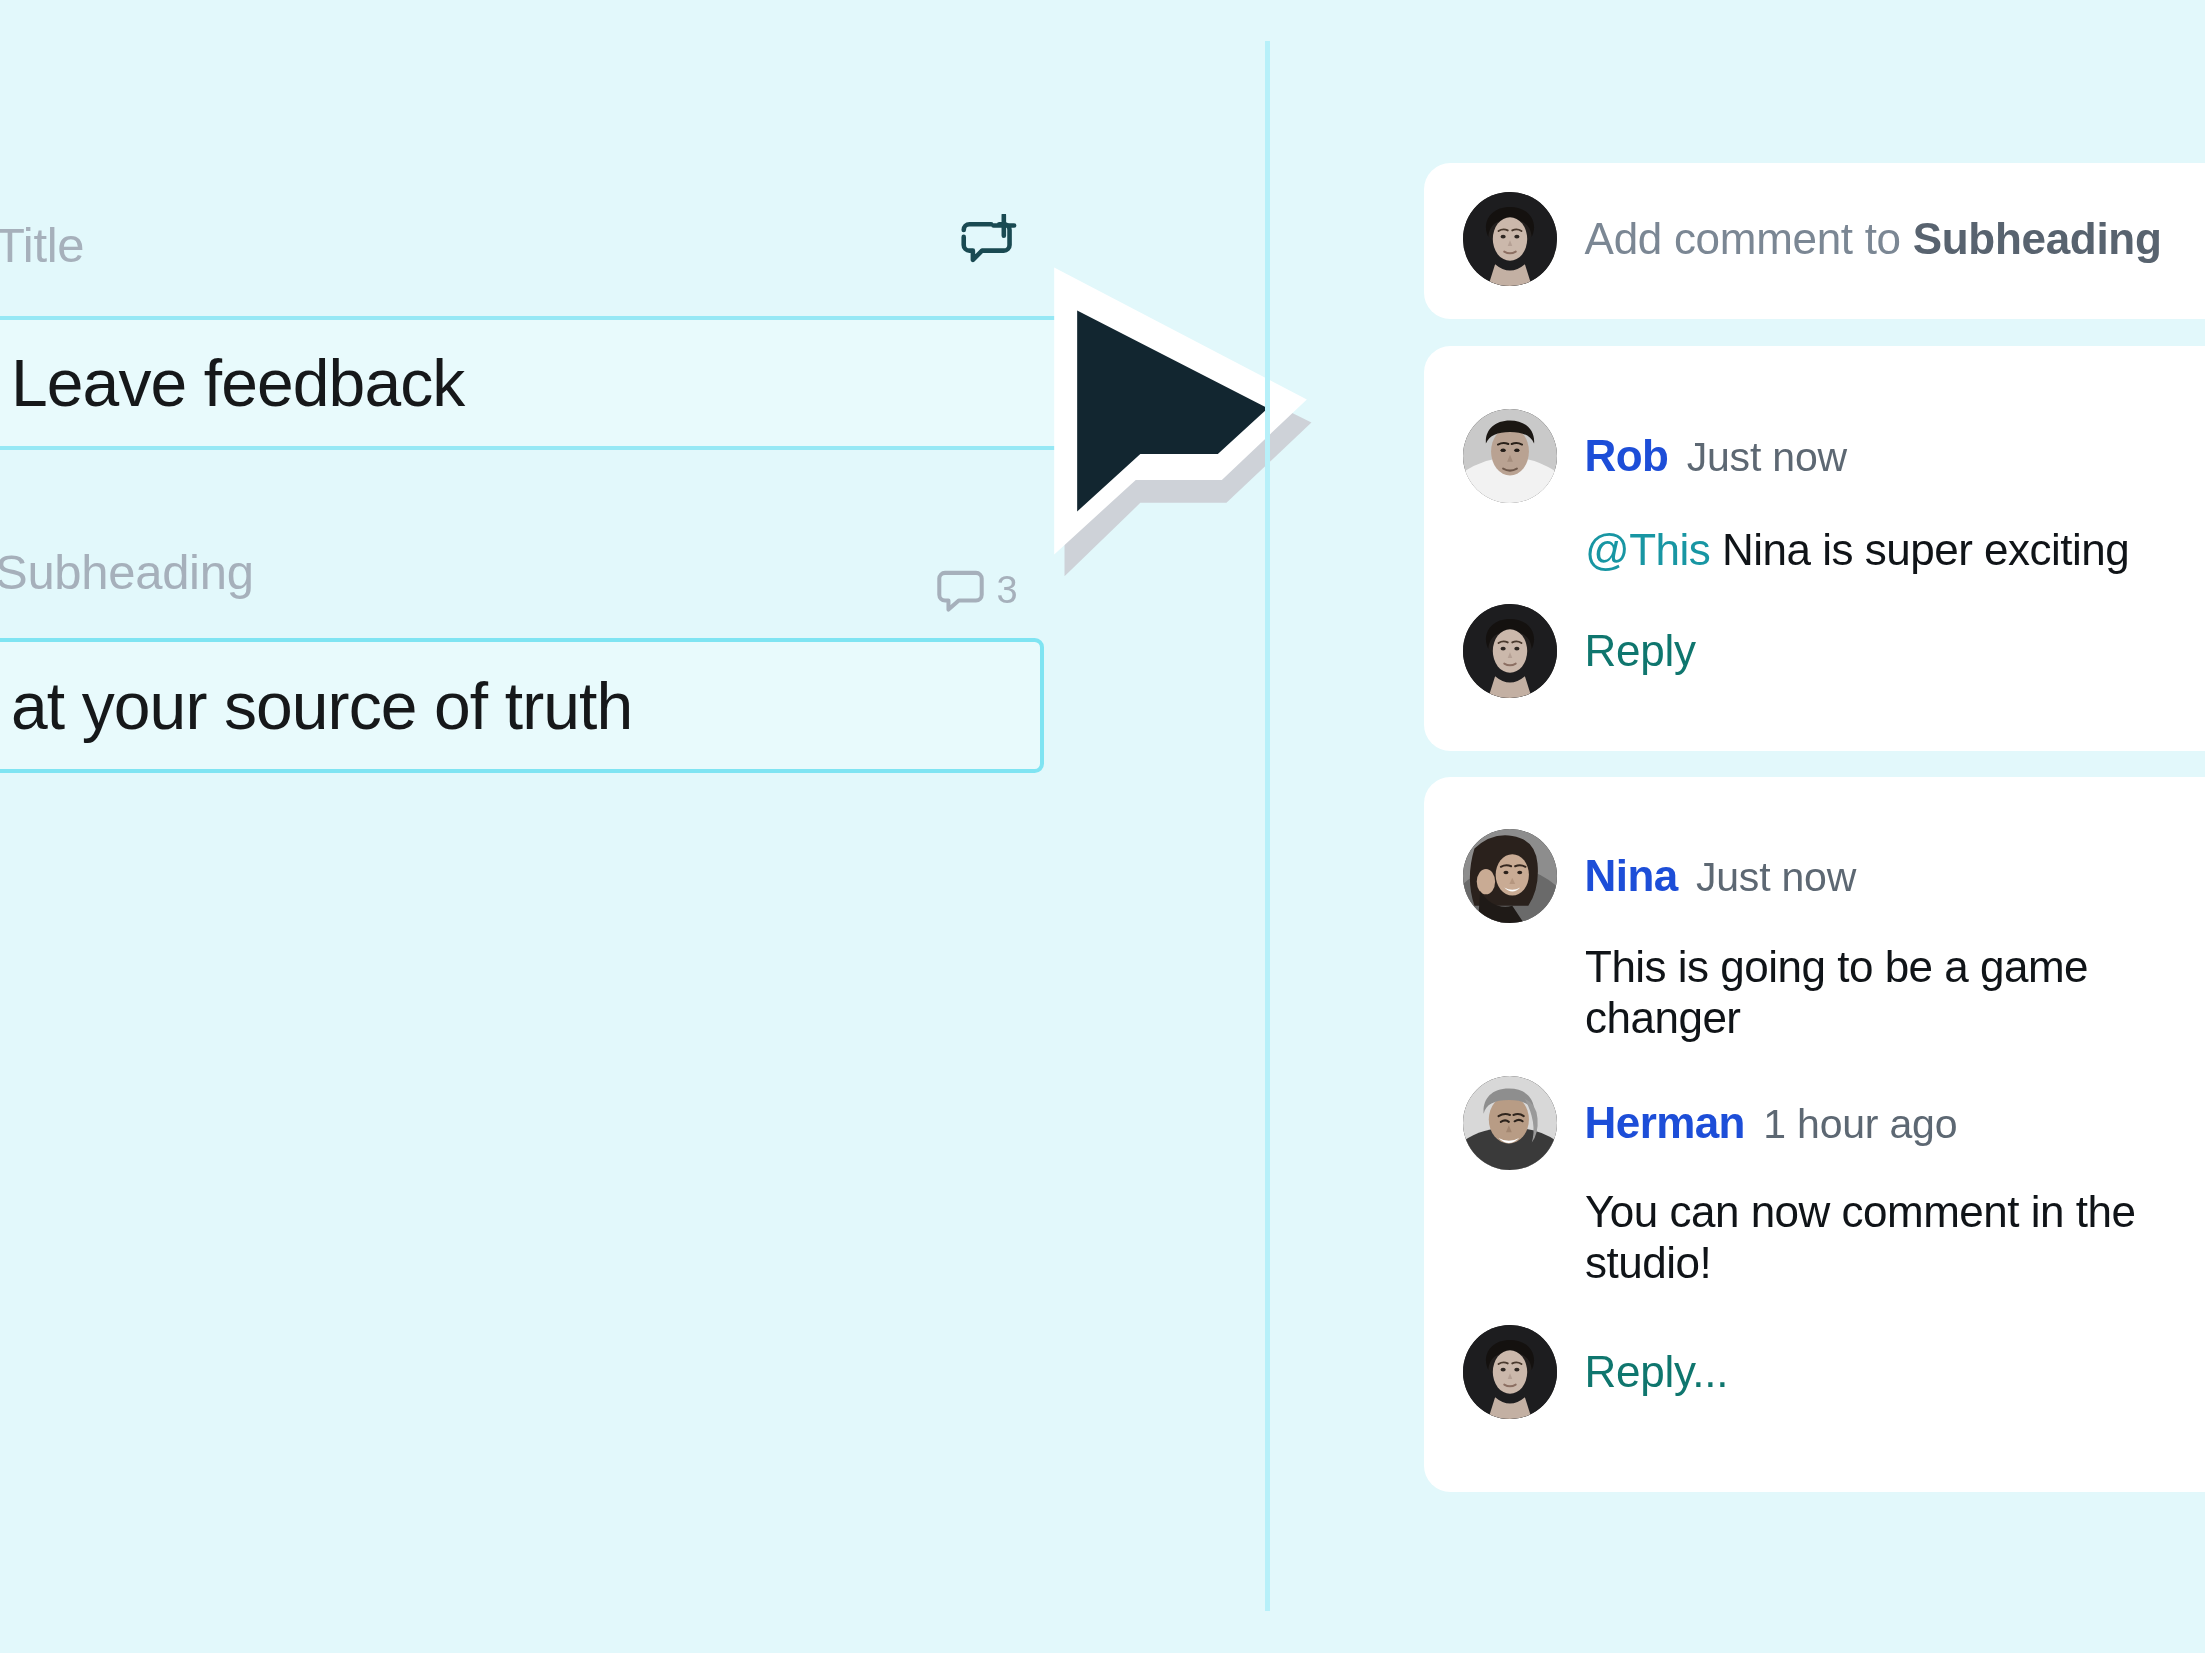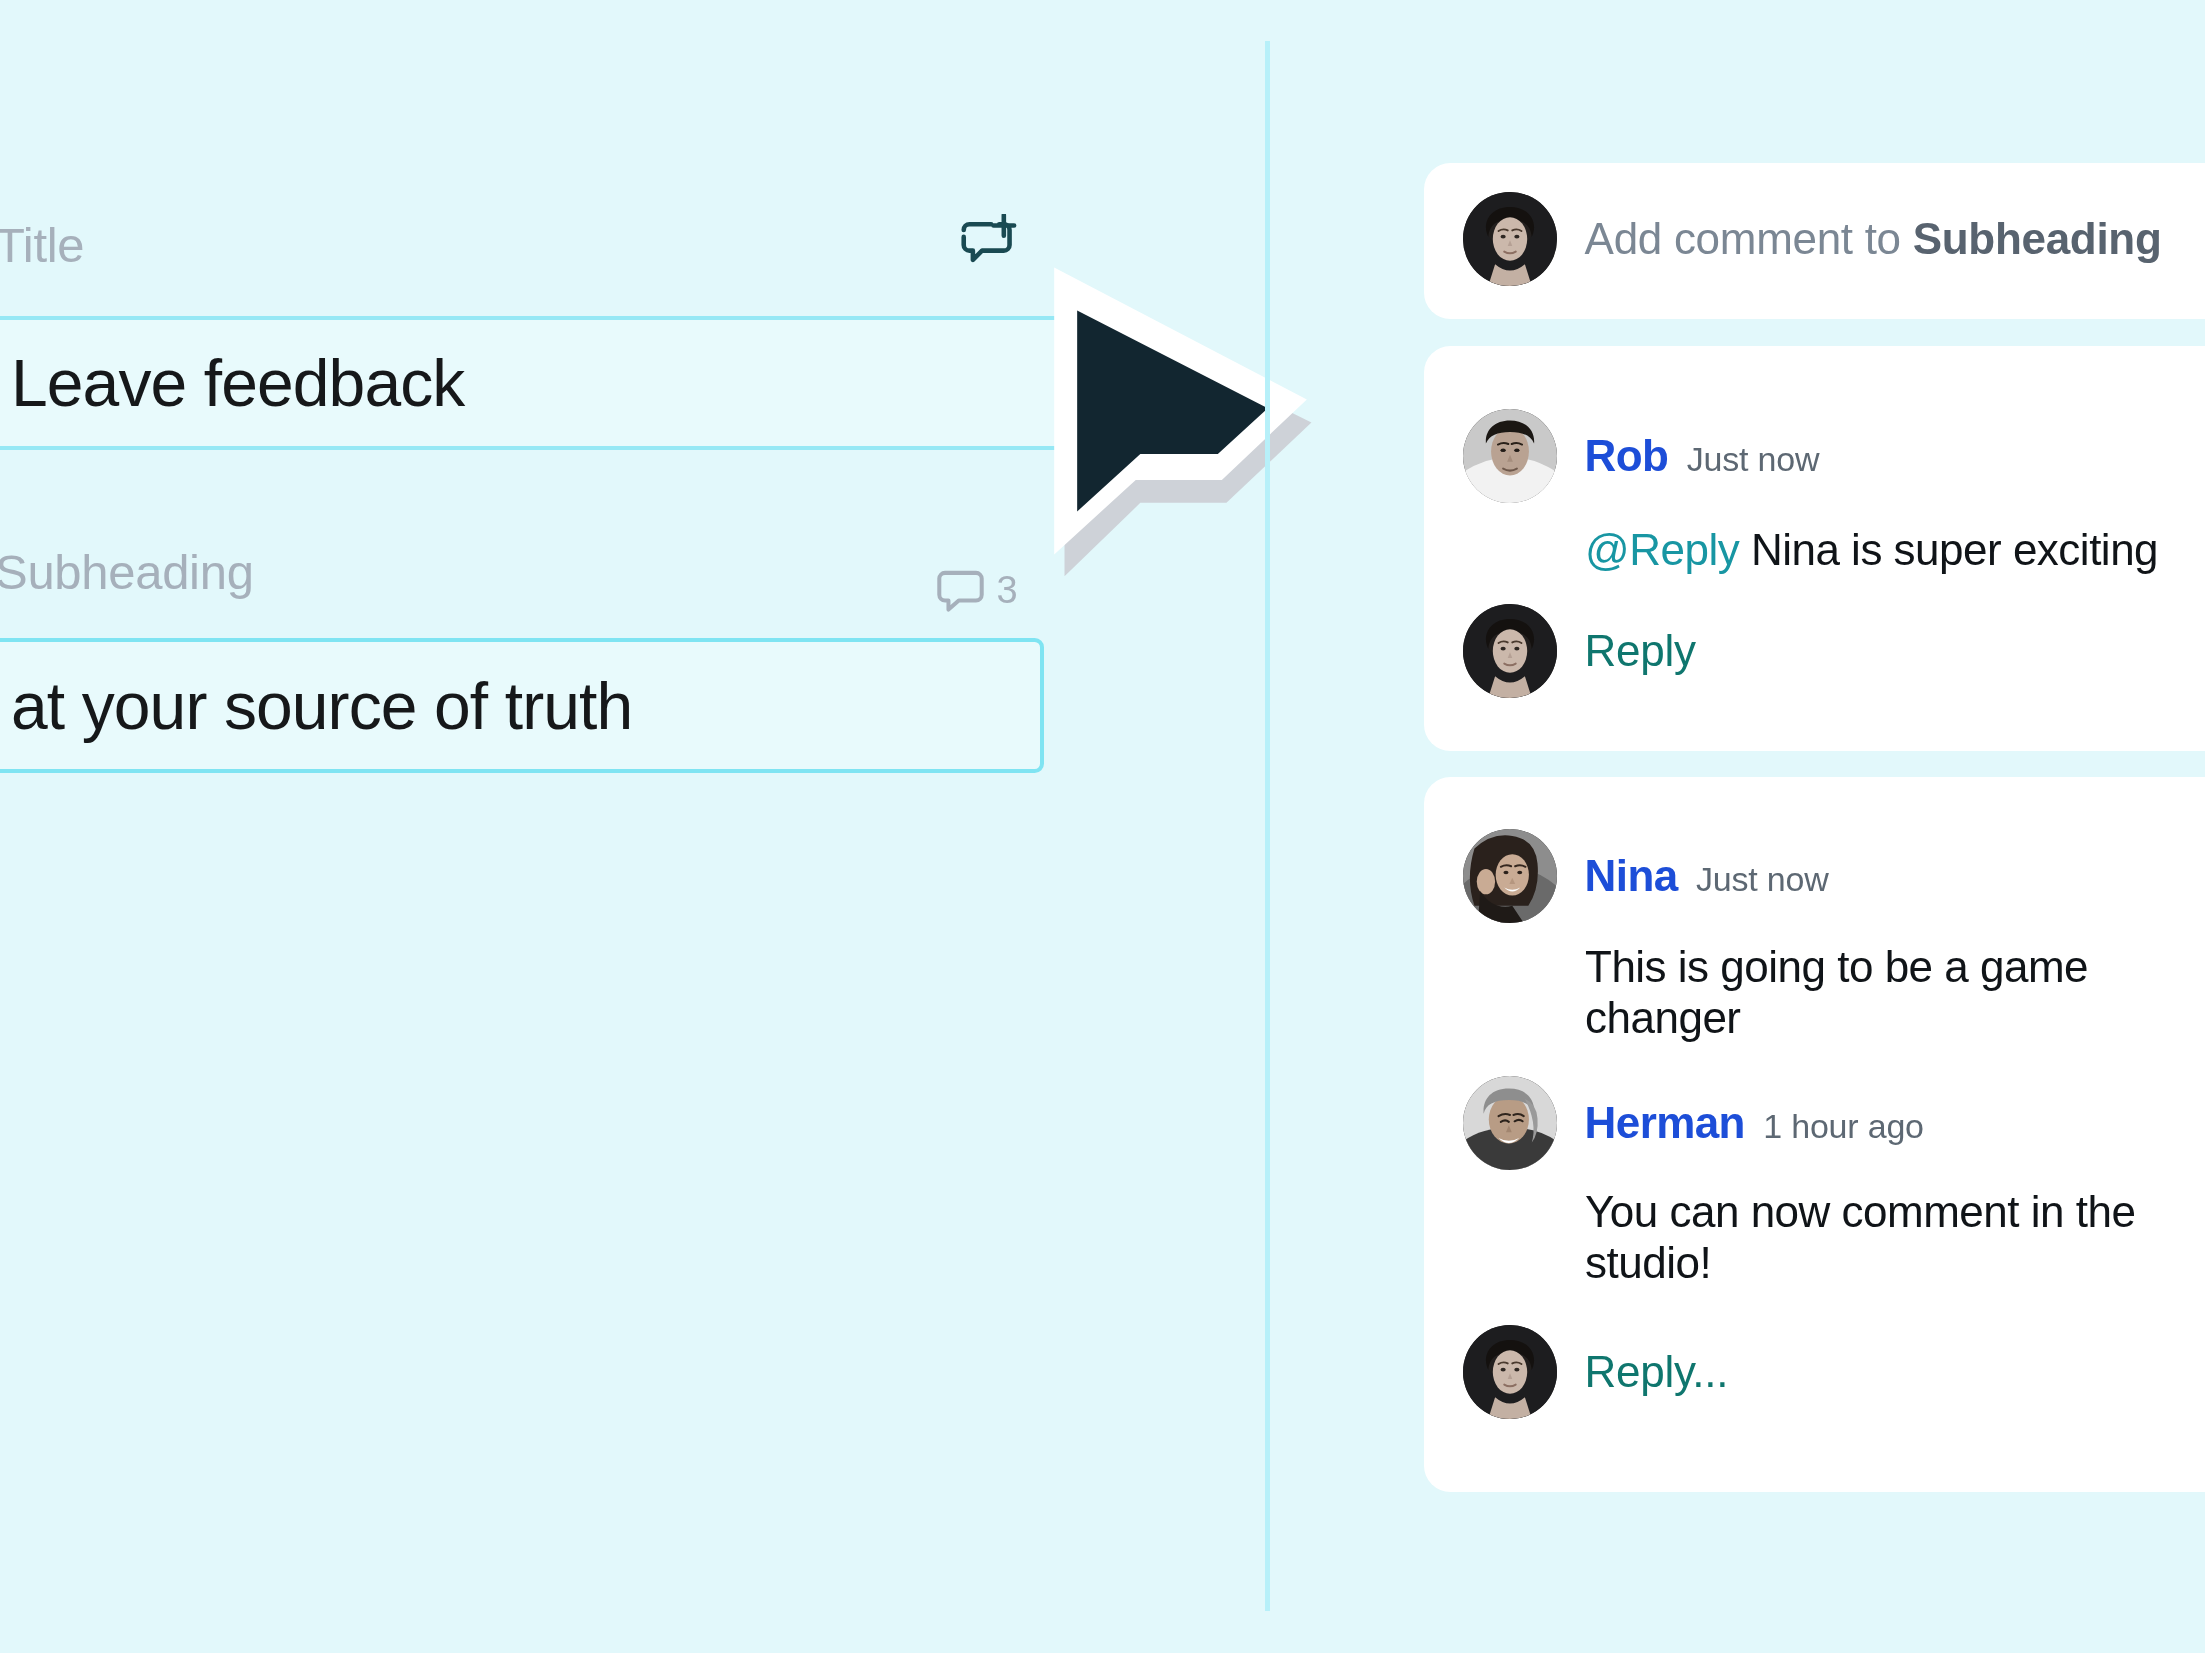--- a/index.html
+++ b/index.html
@@ -117,21 +117,21 @@
   .placeholder-text {
     font-size:44px; line-height:1;
     color:#7b8794;
     white-space:nowrap;
     letter-spacing:-0.3px;
   }
   .placeholder-text b { color:#58636f; font-weight:700; }
 
   .meta { display:flex; align-items:baseline; gap:18.4px; white-space:nowrap; }
   .author { font-size:44px; line-height:1; font-weight:700; color:#1d4ed8; letter-spacing:-0.6px; }
-  .time   { font-size:34px; line-height:1; color:#5d6873; letter-spacing:-0.2px; }
+  .time   { font-size:41px; line-height:1; color:#5d6873; letter-spacing:-0.2px; }
 
   .body-text {
     font-size:44px; line-height:1.16;
     color:#101418; letter-spacing:-0.5px;
     width:609px;
   }
   .mention { color:#1896a3; }
 
   .reply-text {
     font-size:44px; line-height:1;
@@ -228,21 +228,21 @@
             <path d="M70 104 q12 7 24 0" stroke="#6e584b" stroke-width="3.6" fill="none" stroke-linecap="round"></path>
           </svg>
         </div>
         <div class="meta">
           <span class="author">Rob</span>
           <span class="time">Just now</span>
         </div>
       </div>
 
       <div class="body-text" style="position:absolute; left:161px; top:178px;">
-        <span class="mention">@Reply</span><span> Nina is super exciting</span>
+        <span class="mention">@This</span><span> Nina is super exciting</span>
       </div>
 
       <div class="row" style="left:39px; top:258px; align-items:center; gap:27.6px;">
         <div class="avatar">
           <svg viewBox="0 0 164 164">
             <rect width="164" height="164" fill="#1d1d1f"></rect>
             <ellipse cx="82" cy="64" rx="40" ry="34" fill="#221f1e"></ellipse>
             <path d="M82 26 c26 0 42 16 42 36 c0 6 -2 12 -4 16 c-2 -20 -14 -30 -38 -30 c-24 0 -36 10 -38 30 c-2 -4 -4 -10 -4 -16 c0 -20 16 -36 42 -36z" fill="#14110f"></path>
             <ellipse cx="82" cy="82" rx="30" ry="38" fill="#cbb8ab"></ellipse>
             <ellipse cx="70" cy="78" rx="4.5" ry="3.2" fill="#2f2823"></ellipse>

